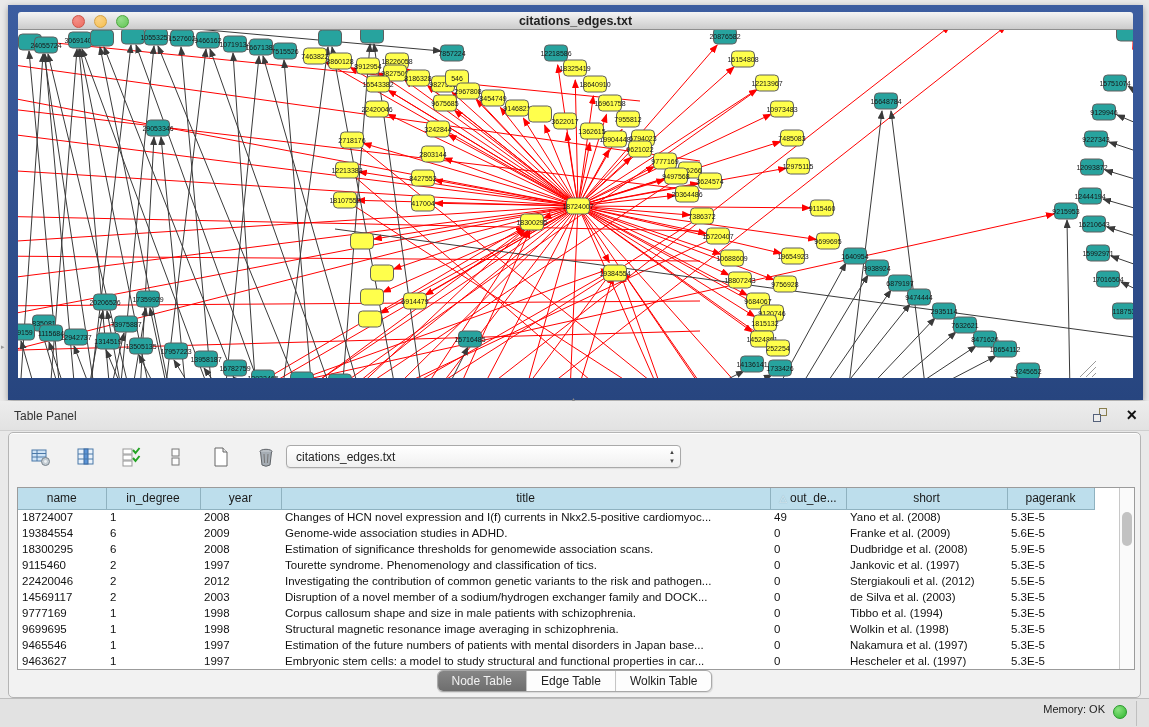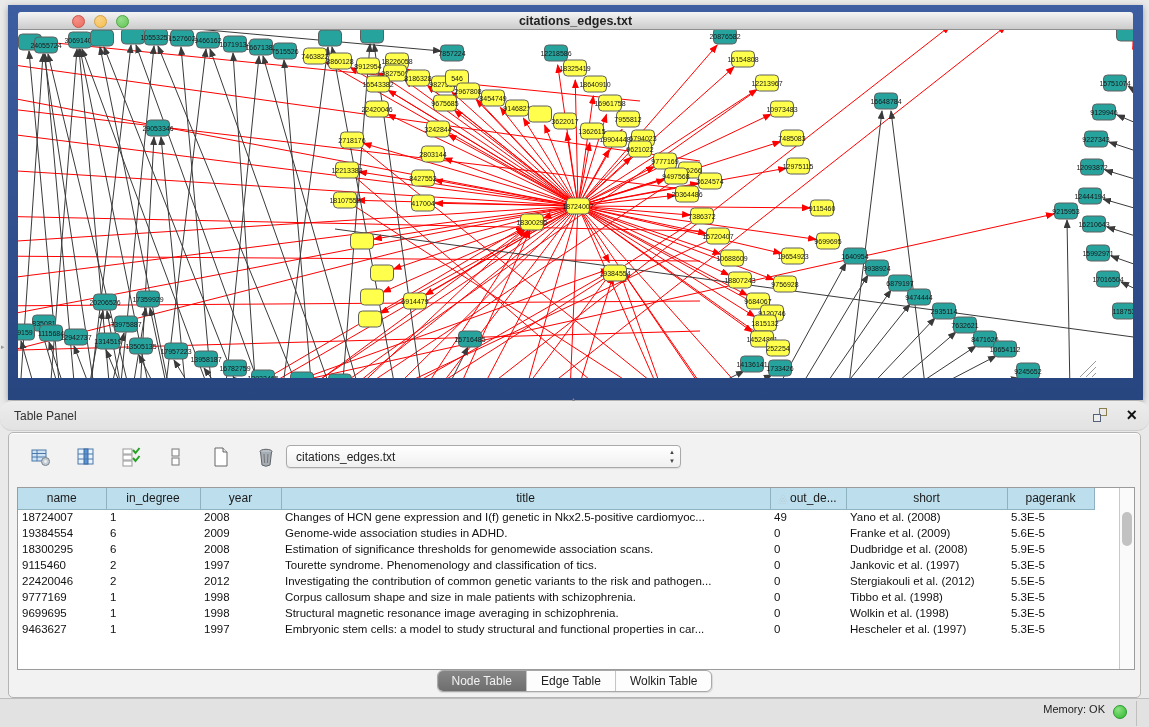--- a/index.html
+++ b/index.html
@@ -20,21 +20,21 @@
   .tl.green{background:radial-gradient(circle at 35% 30%,#96dd8c,#61c554);border:1px solid #4ca73e;}
   .win-title{position:absolute;left:0;right:0;top:2px;text-align:center;
     font-size:12.5px;font-weight:600;color:#222;}
   .canvas{position:relative;width:1115px;height:348px;background:#ffffff;overflow:hidden;}
   .canvas svg{position:absolute;left:0;top:0;}
   .edge-strip-arrow{position:absolute;left:1px;top:345px;font-size:7px;color:#9a9a9a;}
 
   
   .divider-grip{position:absolute;left:570px;top:397px;width:9px;height:6px;color:#8a8a8a;font-size:7px;line-height:6px;}
   .panel-header{position:absolute;left:0;top:401px;width:1149px;height:30px;
-    background:linear-gradient(#ededed,#e2e2e2);border-bottom:1px solid #cfcfcf;border-radius:12px;}
+    background:linear-gradient(#ededed,#e2e2e2);border-bottom:1px solid #cfcfcf;}
   .panel-title{position:absolute;left:14px;top:8px;font-size:12px;color:#333;}
   .float-icon{position:absolute;right:40px;top:7px;width:16px;height:16px;}
   .float-icon .sq1{position:absolute;left:6px;top:0;width:8px;height:8px;border:1.5px solid #8a7f4e;}
   .float-icon .sq2{position:absolute;left:0;top:6px;width:8px;height:8px;border:1.5px solid #55617a;background:#ececec;}
   .close-icon{position:absolute;right:12px;top:3px;font-size:18px;font-weight:bold;color:#111;line-height:22px;cursor:default;}
 
   
   .content-panel{position:absolute;left:8px;top:432px;width:1133px;height:266px;
     background:#f2f2f2;border:1px solid #b4b4b4;border-radius:5px;box-shadow:inset 0 1px 0 #ffffff;}
   .toolbar{position:absolute;left:6px;top:8px;height:32px;display:flex;align-items:center;}
@@ -836,21 +836,21 @@
               <th class="c4"><span class="sortglyph">△</span>out_de...</th>
               <th class="c5">short</th>
               <th class="c6">pagerank</th>
             </tr>
           </thead>
         <tbody id="tbody-rows">
             <tr>
               <td class="c0">18724007</td>
               <td class="c1">1</td>
               <td class="c2">2008</td>
-              <td class="c3">Changes of HCN gene expression and I(f) genetic in Nkx2.5-positive cardiomyoc...</td>
+              <td class="c3">Changes of HCN novel expression and I(f) currents in Nkx2.5-positive cardiomyoc...</td>
               <td class="c4">49</td>
               <td class="c5">Yano et al. (2008)</td>
               <td class="c6">5.3E-5</td>
             </tr>
             <tr>
               <td class="c0">19384554</td>
               <td class="c1">6</td>
               <td class="c2">2009</td>
               <td class="c3">Genome-wide association studies in ADHD.</td>
               <td class="c4">0</td>
@@ -878,38 +878,56 @@
             <tr>
               <td class="c0">22420046</td>
               <td class="c1">2</td>
               <td class="c2">2012</td>
               <td class="c3">Investigating the contribution of common genetic variants to the risk and pathogen...</td>
               <td class="c4">0</td>
               <td class="c5">Stergiakouli et al. (2012)</td>
               <td class="c6">5.5E-5</td>
             </tr>
             <tr>
+              <td class="c0">14569117</td>
+              <td class="c1">2</td>
+              <td class="c2">2003</td>
+              <td class="c3">Disruption of a novel member of a sodium/hydrogen exchanger family and DOCK...</td>
+              <td class="c4">0</td>
+              <td class="c5">de Silva et al. (2003)</td>
+              <td class="c6">5.3E-5</td>
+            </tr>
+            <tr>
               <td class="c0">9777169</td>
               <td class="c1">1</td>
               <td class="c2">1998</td>
               <td class="c3">Corpus callosum shape and size in male patients with schizophrenia.</td>
               <td class="c4">0</td>
-              <td class="c5">Tibbo et al. (1998)</td>
+              <td class="c5">Tibbo et al. (1994)</td>
               <td class="c6">5.3E-5</td>
             </tr>
             <tr>
               <td class="c0">9699695</td>
               <td class="c1">1</td>
               <td class="c2">1998</td>
               <td class="c3">Structural magnetic resonance image averaging in schizophrenia.</td>
               <td class="c4">0</td>
               <td class="c5">Wolkin et al. (1998)</td>
               <td class="c6">5.3E-5</td>
             </tr>
             <tr>
+              <td class="c0">9465546</td>
+              <td class="c1">1</td>
+              <td class="c2">1997</td>
+              <td class="c3">Estimation of the future numbers of patients with mental disorders in Japan base...</td>
+              <td class="c4">0</td>
+              <td class="c5">Nakamura et al. (1997)</td>
+              <td class="c6">5.3E-5</td>
+            </tr>
+            <tr>
               <td class="c0">9463627</td>
               <td class="c1">1</td>
               <td class="c2">1997</td>
               <td class="c3">Embryonic stem cells: a model to study structural and functional properties in car...</td>
               <td class="c4">0</td>
               <td class="c5">Hescheler et al. (1997)</td>
               <td class="c6">5.3E-5</td>
             </tr>
           </tbody>
       </table>

